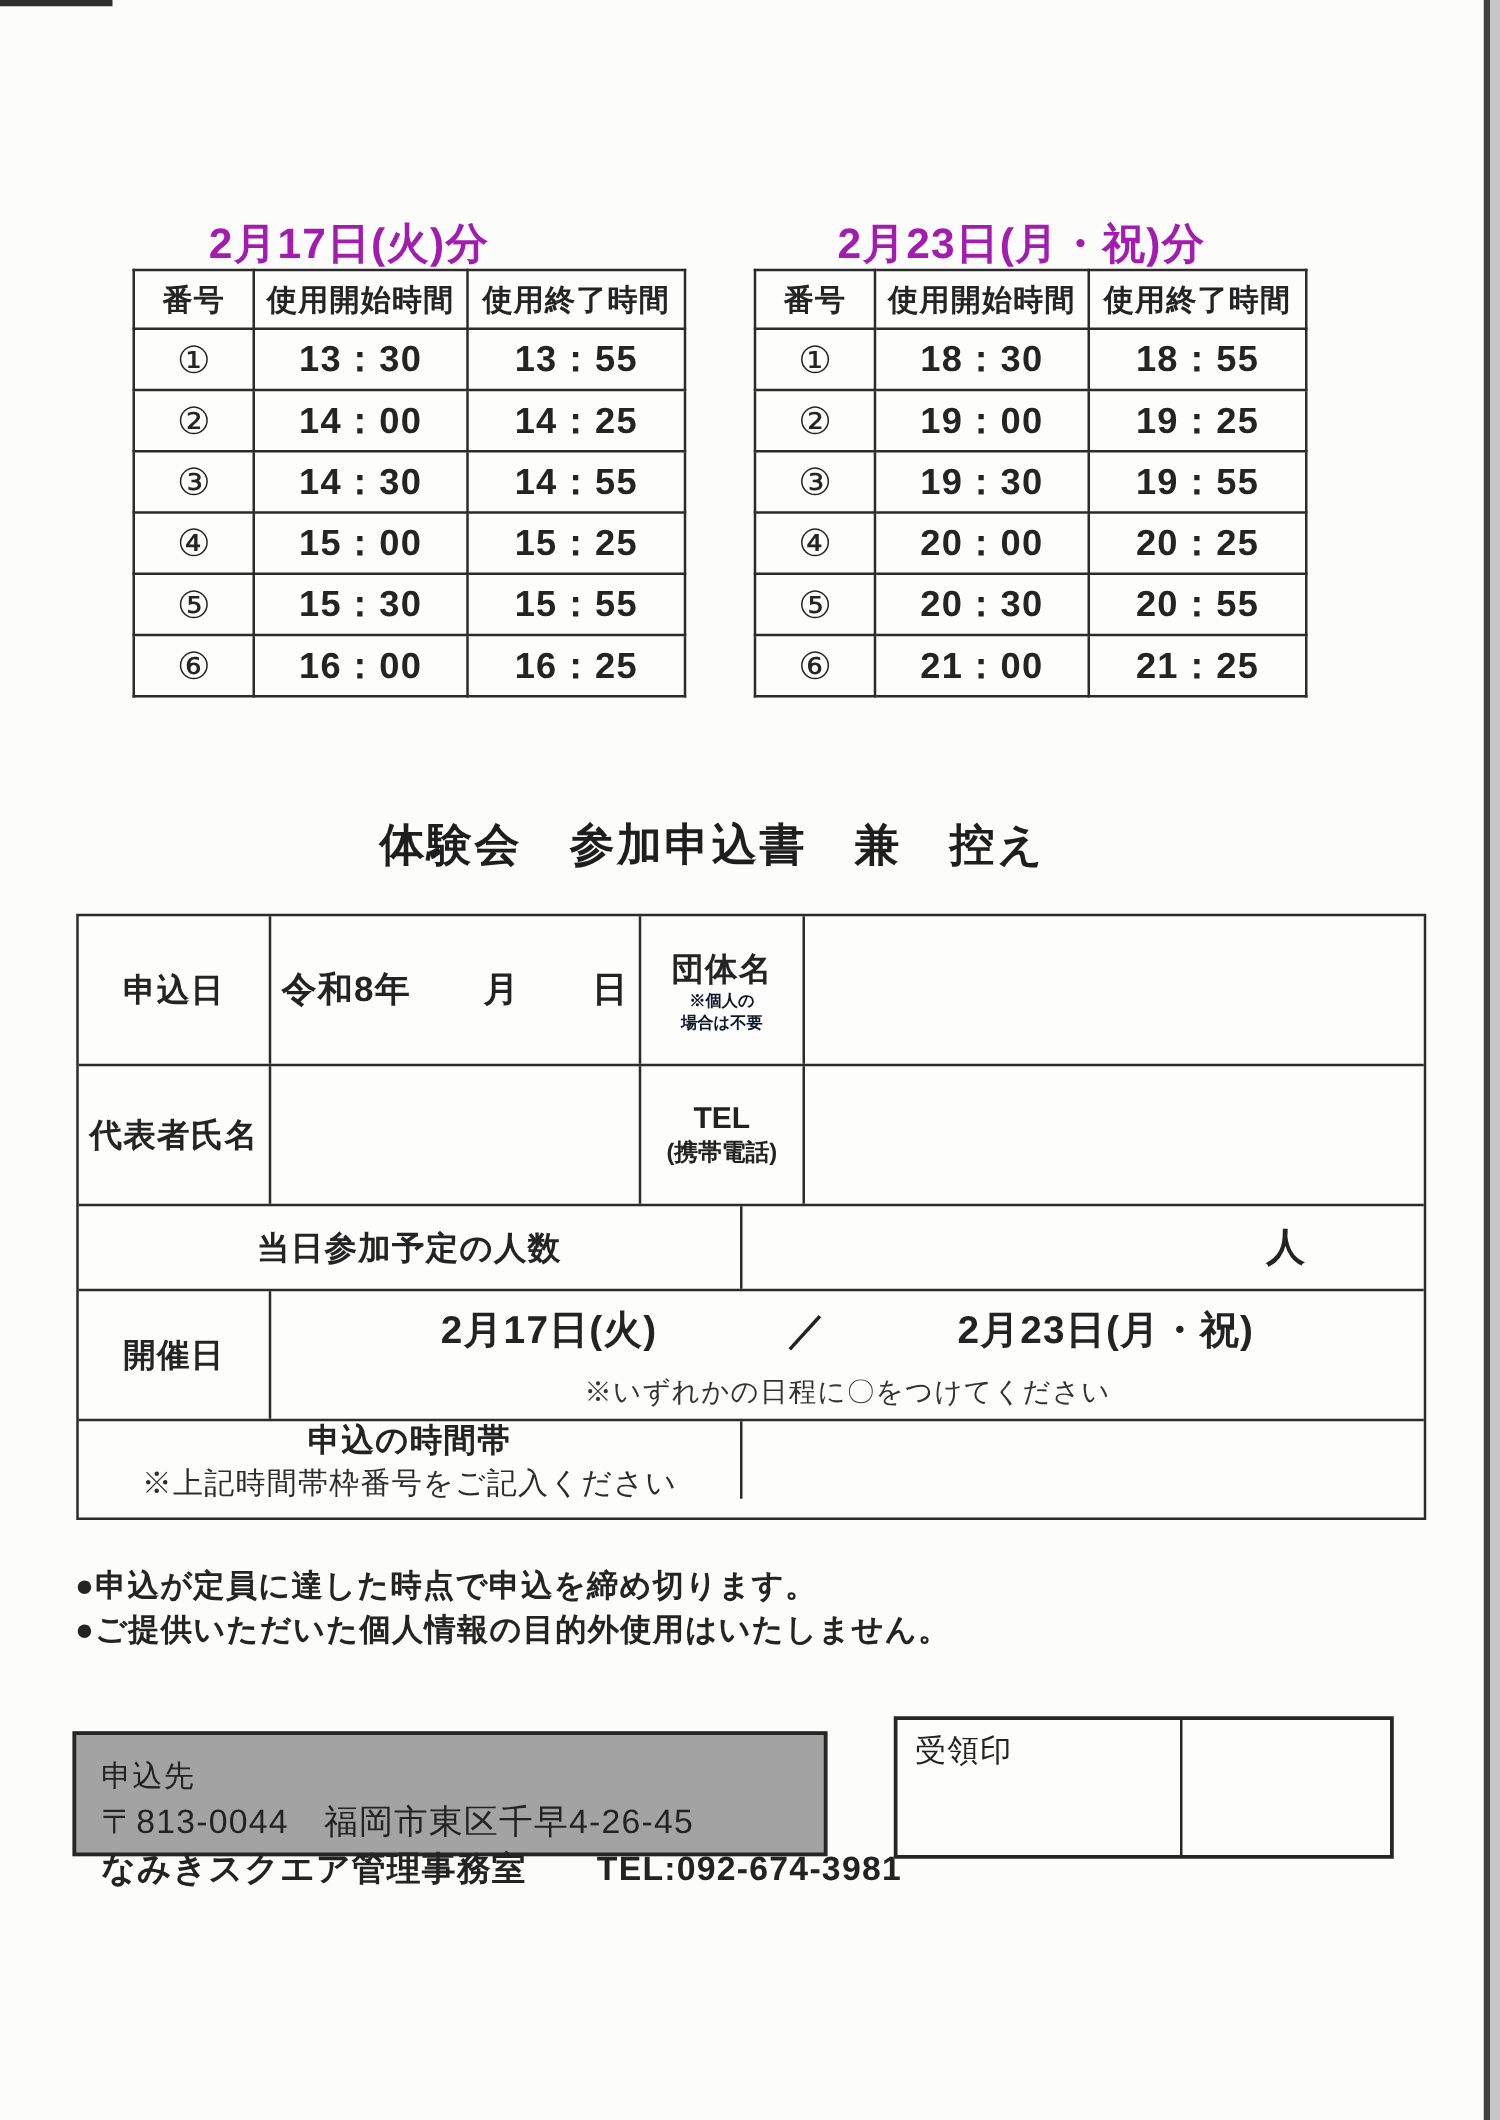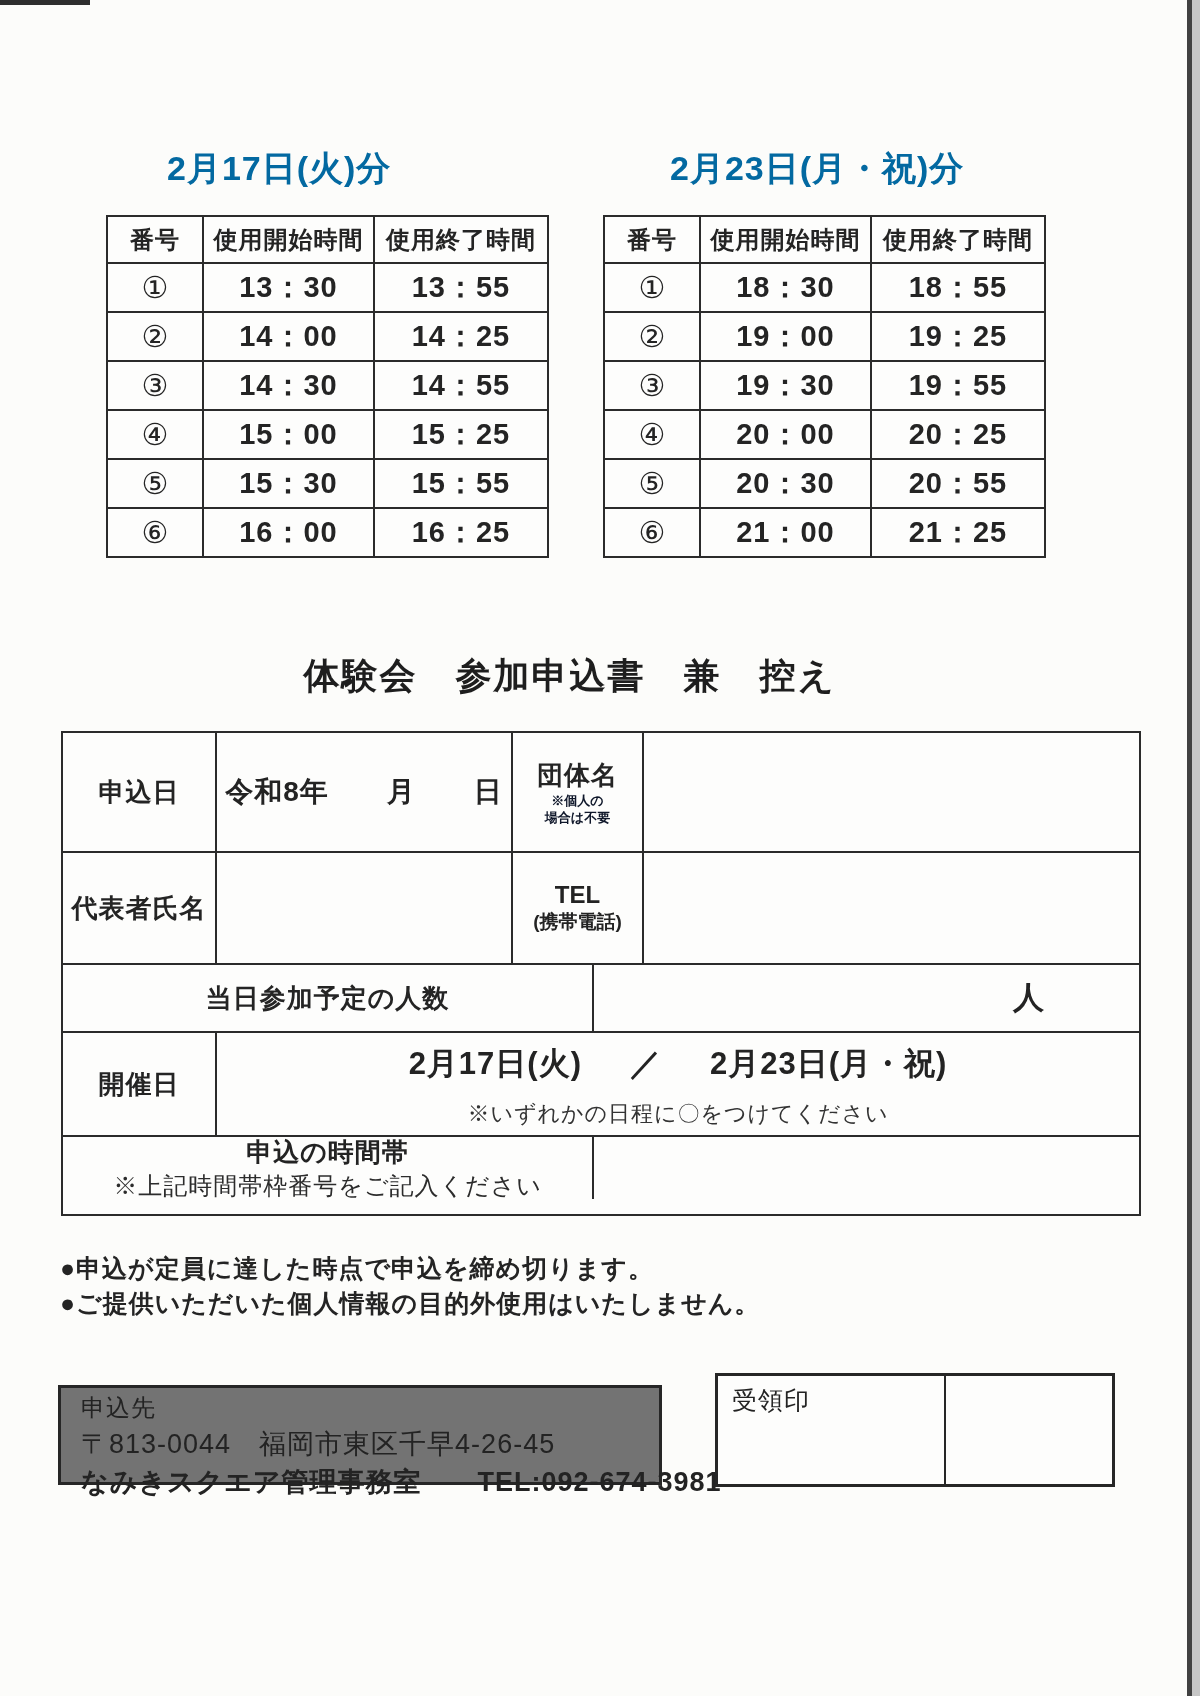--- a/index.html
+++ b/index.html
@@ -13,22 +13,23 @@
     overflow:hidden;
   }
   
   .scan-top{position:absolute;left:0;top:0;width:90px;height:5px;background:#2e2e2e;}
   .scan-right-line{position:absolute;left:1187px;top:0;width:5px;height:1696px;background:#414141;}
   .scan-right-band{position:absolute;left:1192px;top:0;width:8px;height:1696px;background:#c6c6c6;}
 
   
   .tbl-title{
     position:absolute;
-    font-size:34px;font-weight:700;letter-spacing:1px;color:#0369a1;
+    font-size:34px;font-weight:700;letter-spacing:1px;color:#a21caf;
     white-space:nowrap;
+    margin-top:26px;
   }
   table.sched{
     position:absolute;
     border-collapse:collapse;
     table-layout:fixed;
     background:#fdfdfc;
   }
   table.sched th, table.sched td{
     border:2px solid #2b2b2b;
     text-align:center;vertical-align:middle;
@@ -57,38 +58,38 @@
   .frow + .frow{border-top:2px solid #2b2b2b;}
   .fcell{box-sizing:border-box;display:flex;flex-direction:column;align-items:center;justify-content:center;}
   .fcell.rb{border-right:2px solid #2b2b2b;}
   .lab{font-size:26px;font-weight:600;letter-spacing:1px;color:#242424;}
   .era{font-size:28px;font-weight:600;letter-spacing:1px;white-space:pre;}
   .small-note{font-size:13px;font-weight:600;line-height:1.3;text-align:center;color:#0f172a;}
   .tel-main{font-size:24px;font-weight:700;}
   .tel-sub{font-size:19px;font-weight:700;}
   .unit-cell{align-items:flex-end;justify-content:center;}
   .unit{font-size:31px;font-weight:600;padding-right:95px;}
-  .date-line{display:flex;flex-direction:row;align-items:center;justify-content:center;gap:48px;
+  .date-line{display:flex;flex-direction:row;align-items:center;justify-content:center;gap:104px;
     font-size:31px;font-weight:700;letter-spacing:1px;white-space:nowrap;}
   .date-note{font-size:22px;font-weight:400;letter-spacing:1px;color:#333;}
   .slot-label{font-size:26px;font-weight:700;letter-spacing:1px;}
   .slot-note{font-size:24px;font-weight:400;letter-spacing:1px;color:#2c2c2c;}
 
   
   .bullet{
     position:absolute;left:60px;
     font-size:25px;font-weight:600;letter-spacing:1px;color:#242424;white-space:nowrap;margin-top:14px;
   }
 
   
   .contact-box{
     position:absolute;left:58px;top:1385px;width:604px;height:100px;
     border:3px solid #262626;box-sizing:border-box;
-    padding:4px 0 0 20px;
-    background:#737373;
+    padding:17px 0 0 20px;
+    background:#a3a3a3;
   }
   .contact-line1{font-size:24px;font-weight:400;letter-spacing:1px;}
   .contact-line2{font-size:27px;font-weight:400;letter-spacing:1px;margin-top:2px;white-space:nowrap;}
   .contact-line3{font-size:27px;font-weight:700;letter-spacing:1px;margin-top:2px;white-space:nowrap;}
 
   .receipt-box{
     position:absolute;left:715px;top:1373px;width:400px;height:114px;
     border:3px solid #262626;box-sizing:border-box;
     display:flex;background:#fdfdfc;
   }

